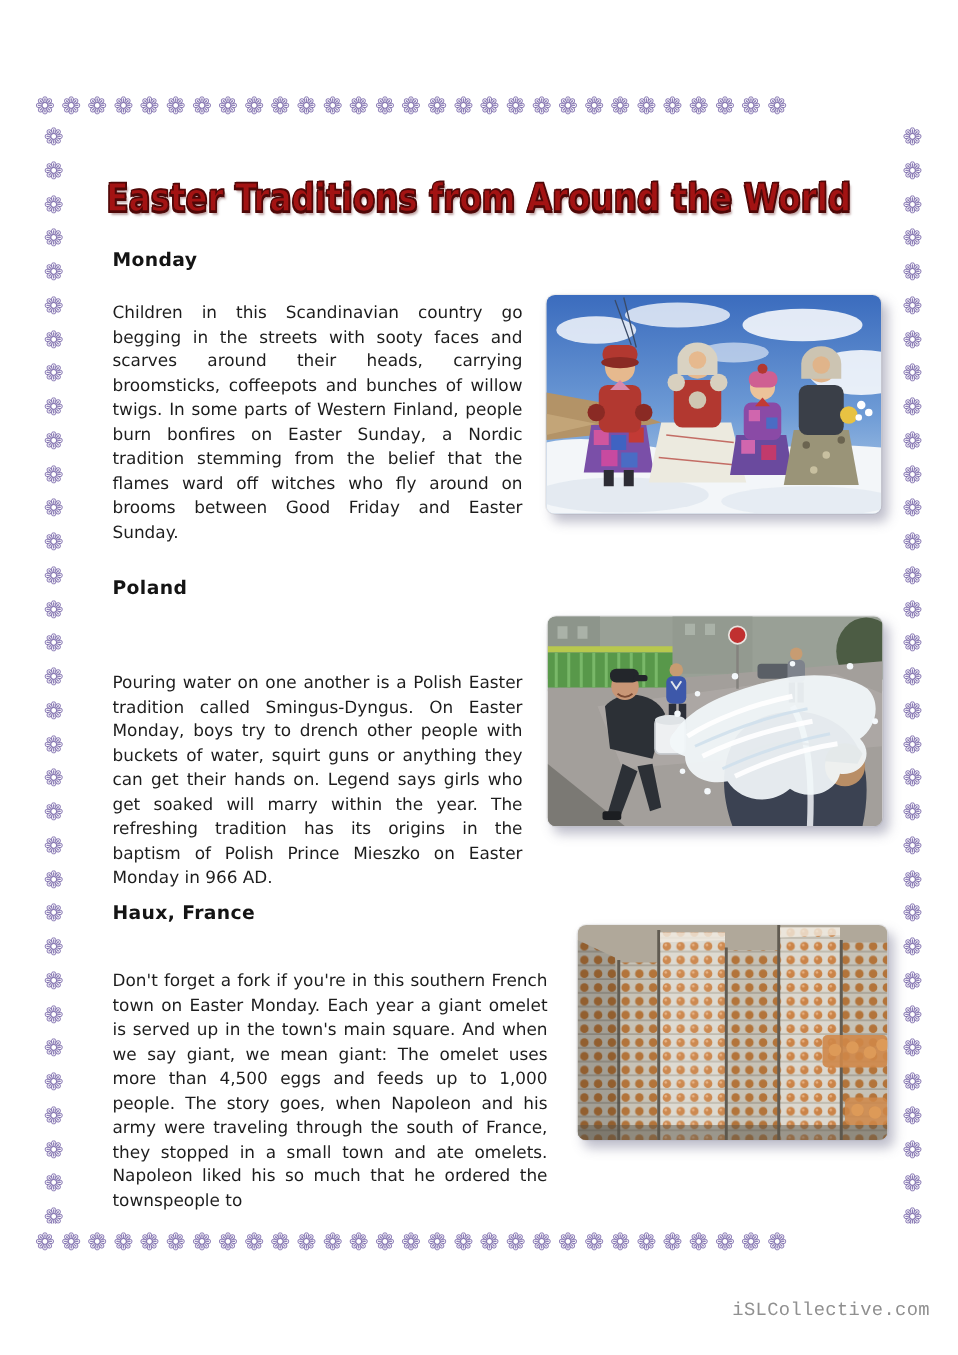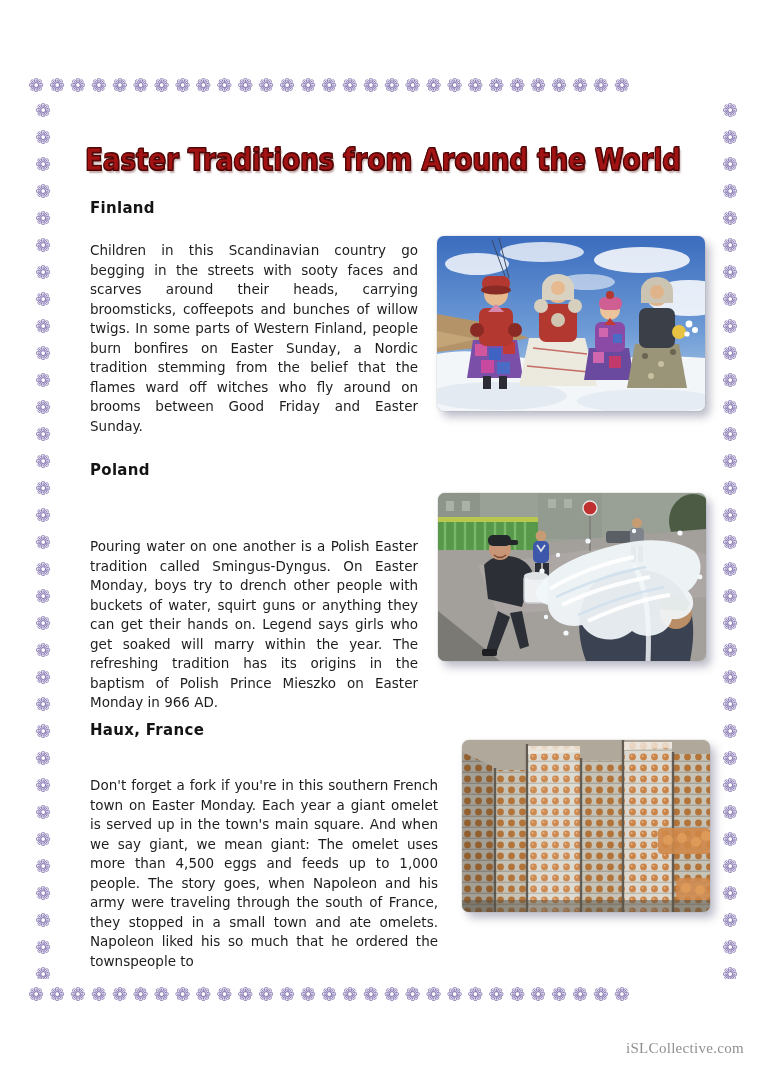--- a/index.html
+++ b/index.html
@@ -47,37 +47,37 @@
     box-shadow:5px 6px 9px rgba(110,110,140,.45), 0 0 0 1px rgba(0,0,0,.06);
     background:#ddd;
   }
   .photo svg { display:block; }
   .ph-finland { left:437px; top:236px; width:268px; height:175px; }
   .ph-poland  { left:438px; top:493px; width:268px; height:168px; }
   .ph-france  { left:462px; top:740px; width:248px; height:172px; }
 
   .footer {
     position:absolute; top:1040px; right:22px;
-    font-family:Liberation Serif, serif;
+    font-family:Liberation Mono, monospace;
     font-size:15px; color:#909090; letter-spacing:.3px;
   }
 </style>
 </head>
 <body>
 
 <div class="page">
 
   <div class="orn orn-top">❁❁❁❁❁❁❁❁❁❁❁❁❁❁❁❁❁❁❁❁❁❁❁❁❁❁❁❁❁</div>
   <div class="orn orn-bottom">❁❁❁❁❁❁❁❁❁❁❁❁❁❁❁❁❁❁❁❁❁❁❁❁❁❁❁❁❁</div>
   <div class="orn vert orn-left">❁❁❁❁❁❁❁❁❁❁❁❁❁❁❁❁❁❁❁❁❁❁❁❁❁❁❁❁❁❁❁❁❁</div>
   <div class="orn vert orn-right">❁❁❁❁❁❁❁❁❁❁❁❁❁❁❁❁❁❁❁❁❁❁❁❁❁❁❁❁❁❁❁❁❁</div>
 
   <h1 class="title">Easter Traditions from Around the World</h1>
 
-  <h2 class="heading h-finland">Finland</h2>
+  <h2 class="heading h-finland">Monday</h2>
   <p class="bodytext p-finland">Children in this Scandinavian country go begging in the streets with sooty faces and scarves around their heads, carrying broomsticks, coffeepots and bunches of willow twigs. In some parts of Western Finland, people burn bonfires on Easter Sunday, a Nordic tradition stemming from the belief that the flames ward off witches who fly around on brooms between Good Friday and Easter Sunday.</p>
   <div class="photo ph-finland">
     <svg width="268" height="175" viewBox="0 0 268 175" xmlns="http://www.w3.org/2000/svg">
       <defs>
         <linearGradient id="skyG" x1="0" y1="0" x2="0" y2="1">
           <stop offset="0" stop-color="#3b6cbe"></stop>
             <stop offset=".55" stop-color="#6f9cd6"></stop>
             <stop offset="1" stop-color="#bcd4ec"></stop>
         </linearGradient>
       </defs>

